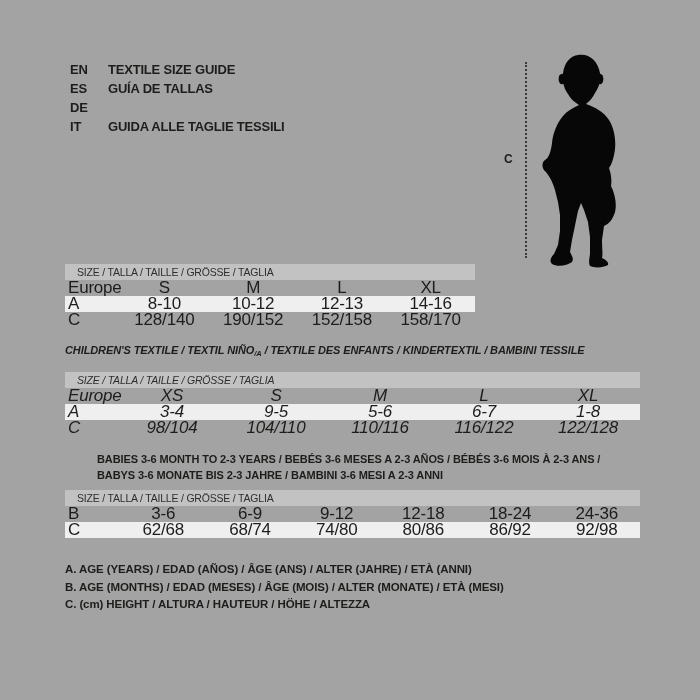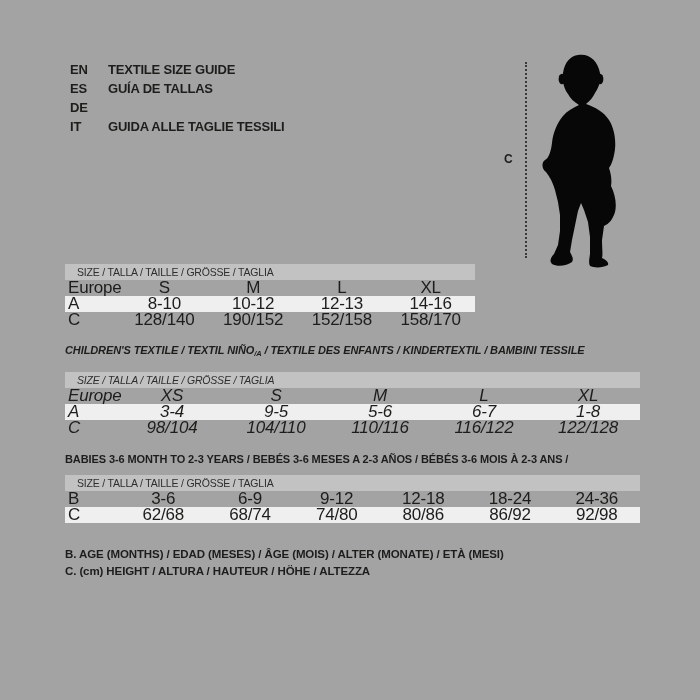--- a/index.html
+++ b/index.html
@@ -15,21 +15,21 @@
   .lang-code { width:38px; }
   
   .figure { position:absolute; left:500px; top:50px; width:140px; height:220px; }
   .measure-line { position:absolute; left:25px; top:12px; height:196px; width:0; border-left:2px dotted #3a3a3a; }
   .measure-label { position:absolute; left:4px; top:102px; font-size:12px; font-weight:700; }
   .silhouette { position:absolute; left:33px; top:3px; }
   
   .content { position:absolute; left:65px; top:264px; width:575px; }
   .sec-heading { font-size:11px; font-weight:700; line-height:13px; letter-spacing:-0.1px; }
   .sec-heading .sub { font-size:7.5px; vertical-align:-2px; }
-  .h2line { line-height:15.5px; }
+  .h2line { line-height:15.5px;margin-left:32px; }
   .s1 .sec-heading { margin-bottom:15px; }
   .s2 { margin-top:16px;font-style:italic; }
   .s2 .sec-heading { margin-bottom:12px; }
   .s3 { margin-top:16px; }
   .s3 .sec-heading { margin-bottom:7px; }
   
   .thead {
     height:16px; line-height:16px; background:#c2c2c2; color:#2e2e2e;
     font-size:10.5px; padding-left:12px;
   }
@@ -146,20 +146,21 @@
           <span class="tcell">110/116</span>
           <span class="tcell">116/122</span>
           <span class="tcell">122/128</span>
         </div>
       </div>
     </div>
 
     <div class="section s3">
       <div class="sec-heading">
         <div class="h2line">BABIES 3-6 MONTH TO 2-3 YEARS / BEBÉS 3-6 MESES A 2-3 AÑOS / BÉBÉS 3-6 MOIS À 2-3 ANS /</div>
+        <div class="h2line">BABYS 3-6 MONATE BIS 2-3 JAHRE / BAMBINI 3-6 MESI A 2-3 ANNI</div>
       </div>
       <div class="table t23">
         <div class="thead">SIZE / TALLA / TAILLE / GRÖSSE / TAGLIA</div>
         <div class="trow">
           <span class="tlabel">B</span>
           <span class="tcell">3-6</span>
           <span class="tcell">6-9</span>
           <span class="tcell">9-12</span>
           <span class="tcell">12-18</span>
           <span class="tcell">18-24</span>
@@ -171,18 +172,19 @@
           <span class="tcell">68/74</span>
           <span class="tcell">74/80</span>
           <span class="tcell">80/86</span>
           <span class="tcell">86/92</span>
           <span class="tcell">92/98</span>
         </div>
       </div>
     </div>
 
     <div class="notes">
+      <div class="note-line">A. AGE (YEARS) / EDAD (AÑOS) / ÂGE (ANS) / ALTER (JAHRE) / ETÀ (ANNI)</div>
       <div class="note-line">B. AGE (MONTHS) / EDAD (MESES) / ÂGE (MOIS) / ALTER (MONATE) / ETÀ (MESI)</div>
       <div class="note-line">C. (cm) HEIGHT / ALTURA / HAUTEUR / HÖHE / ALTEZZA</div>
     </div>
 
   </div>
 </div>
 
 </body></html>

